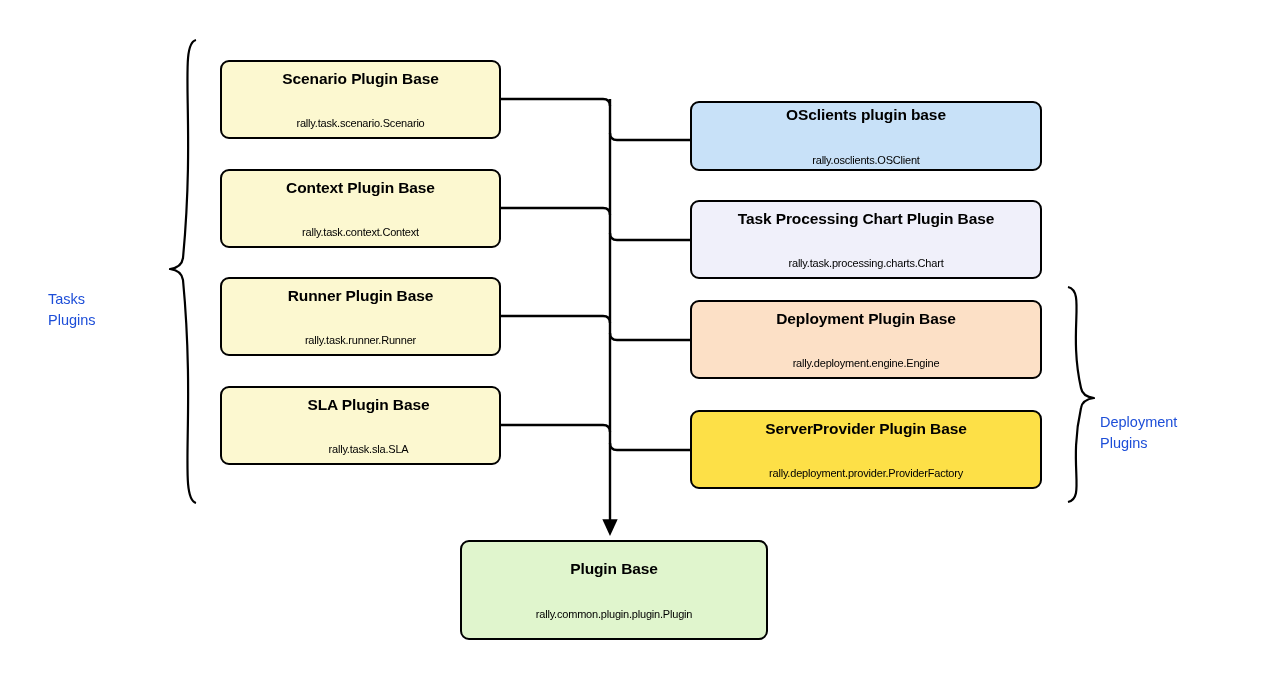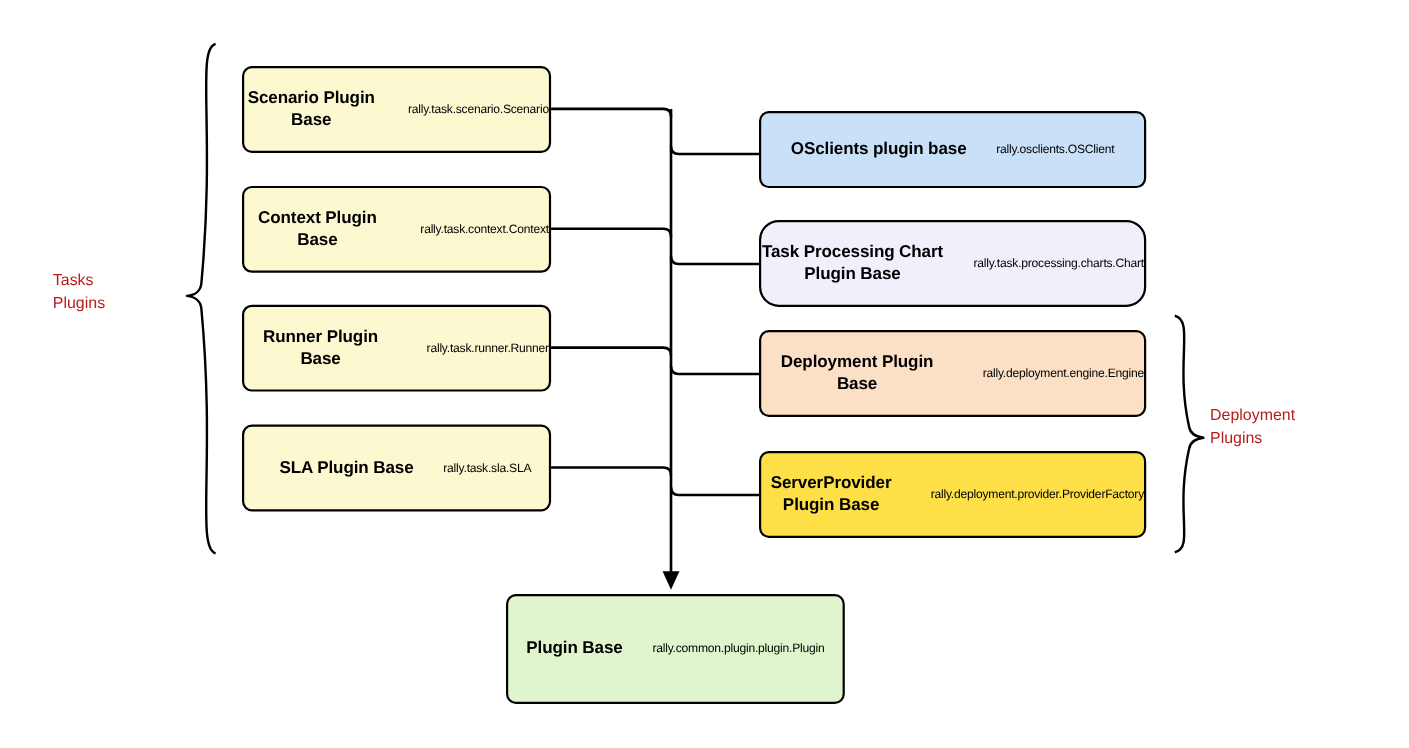--- a/index.html
+++ b/index.html
@@ -26,21 +26,21 @@
     width: 1281px;
     height: 680px;
     pointer-events: none;
   }
   .node {
     position: absolute;
     box-sizing: border-box;
     border: 2.4px solid #000000;
     border-radius: 9px;
     display: flex;
-    flex-direction: row;
+    flex-direction: column;
     align-items: center;
     justify-content: center;
     text-align: center;
     line-height: 1.28;
     color: #000000;
     gap: 27px;
   }
   .node .title {
     font-weight: bold;
     font-size: 15.5px;
@@ -48,23 +48,24 @@
   }
   .node .path {
     font-weight: normal;
     font-size: 11px;
     letter-spacing: -0.2px;
     margin-top: 1px;
   }
   .group-label {
     position: absolute;
     font-size: 14.5px;
-    color: #b91c1c;
+    color: #1d4ed8;
     line-height: 1.42;
     white-space: pre-line;
+    margin-top: 44px;
   }
 </style>
 </head>
 <body>
 
 <div id="canvas">
 
   <svg class="layer" viewBox="0 0 1281 680" xmlns="http://www.w3.org/2000/svg">
     <defs>
       <marker id="arrowhead" markerWidth="8" markerHeight="8" refX="3.2" refY="4" orient="auto" markerUnits="strokeWidth">
@@ -118,21 +119,21 @@
   <div class="node" style="left:220px; top:386px; width:281px; height:79px; background:#fcf8d0;padding-left:16px;">
     <div class="title">SLA Plugin Base</div>
     <div class="path">rally.task.sla.SLA</div>
   </div>
 
   <div class="node" style="left:690px; top:101px; width:352px; height:70px; background:#c8e1f8;">
     <div class="title">OSclients plugin base</div>
     <div class="path">rally.osclients.OSClient</div>
   </div>
 
-  <div class="node" style="left:690px; top:200px; width:352px; height:79px; background:#f0f0fa;border-radius:18px;">
+  <div class="node" style="left:690px; top:200px; width:352px; height:79px; background:#f0f0fa;">
     <div class="title">Task Processing Chart Plugin Base</div>
     <div class="path">rally.task.processing.charts.Chart</div>
   </div>
 
   <div class="node" style="left:690px; top:300px; width:352px; height:79px; background:#fce0c6;">
     <div class="title">Deployment Plugin Base</div>
     <div class="path">rally.deployment.engine.Engine</div>
   </div>
 
   <div class="node" style="left:690px; top:410px; width:352px; height:79px; background:#fde047;">

